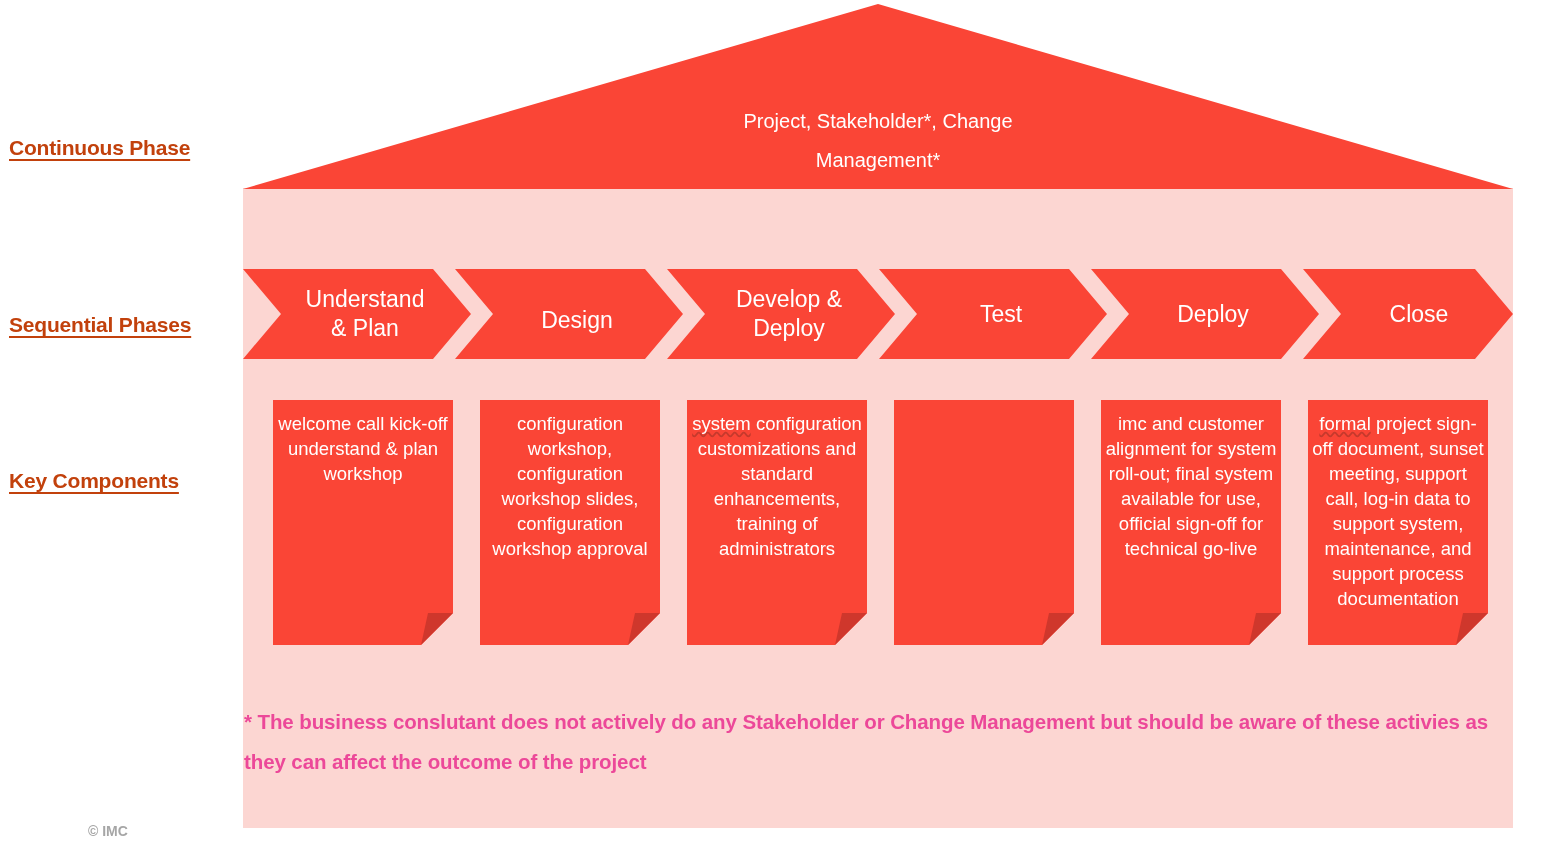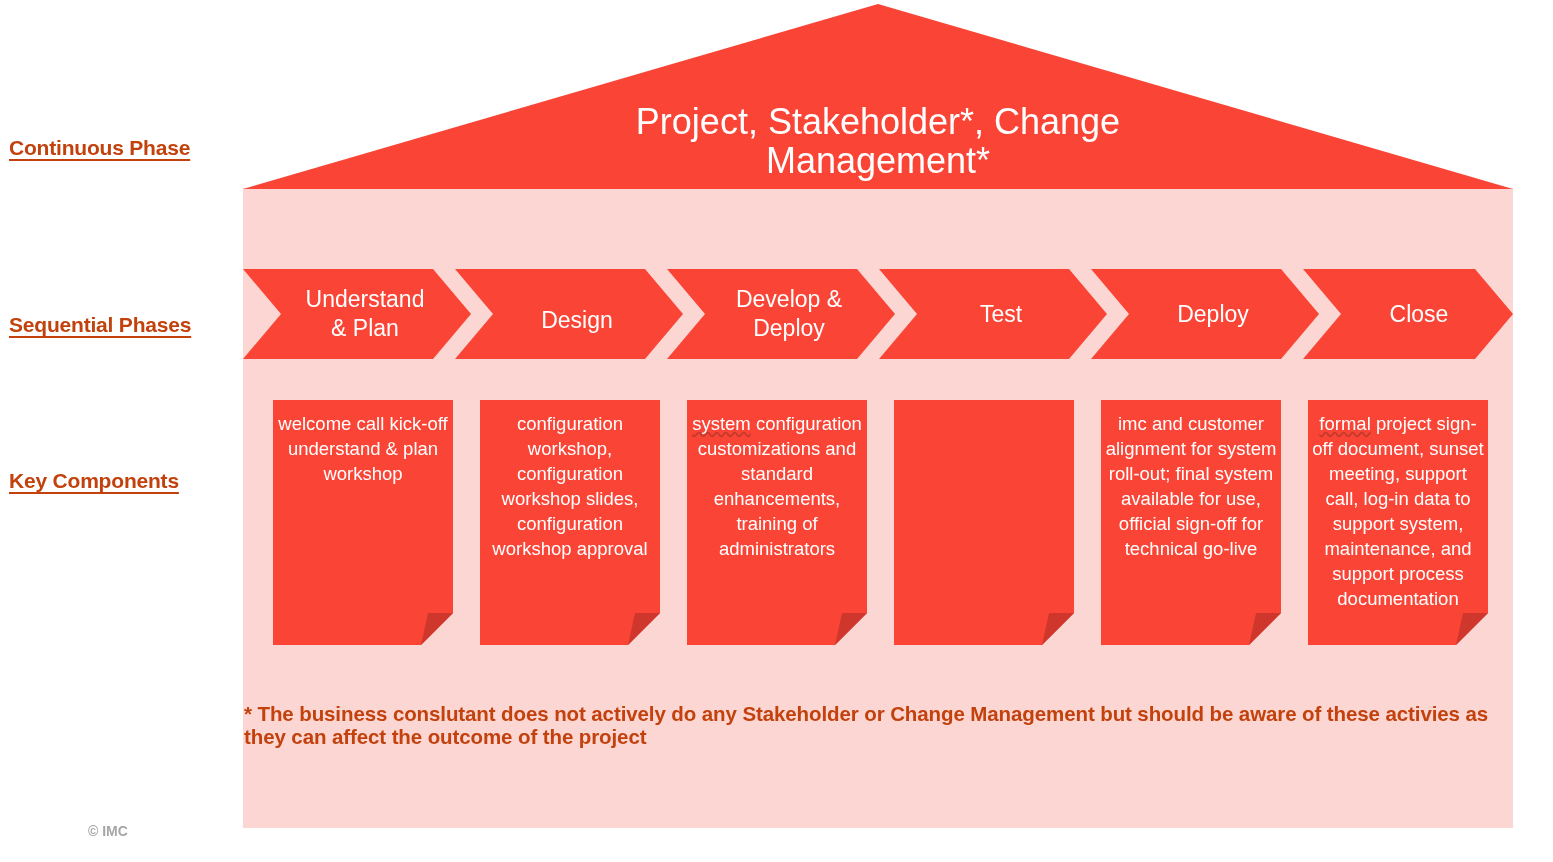--- a/index.html
+++ b/index.html
@@ -45,21 +45,21 @@
     height: 185px;
   }
   #roof svg { display: block; width: 100%; height: 100%; }
   #roof-text {
     position: absolute;
     left: 0;
     top: 98px;
     width: 100%;
     text-align: center;
     color: #ffffff;
-    font-size: 36px;
+    font-size: 20px;
     line-height: 39px;
     pointer-events: none;
   }
 
   
   #body-panel {
     position: absolute;
     left: 243px;
     top: 188px;
     width: 1270px;
@@ -114,22 +114,22 @@
   .spell { text-decoration: underline wavy #c6392c; text-decoration-skip-ink: none; }
 
   
   #footnote {
     position: absolute;
     left: 244px;
     top: 702px;
     width: 1258px;
     font-weight: bold;
     font-size: 20.5px;
-    line-height: 23px;
-    color: #c2410c;
+    line-height: 40px;
+    color: #ec4899;
     letter-spacing: -0.1px;
   }
 
   
   #copyright {
     position: absolute;
     left: 88px;
     top: 823px;
     font-weight: bold;
     font-size: 14px;

